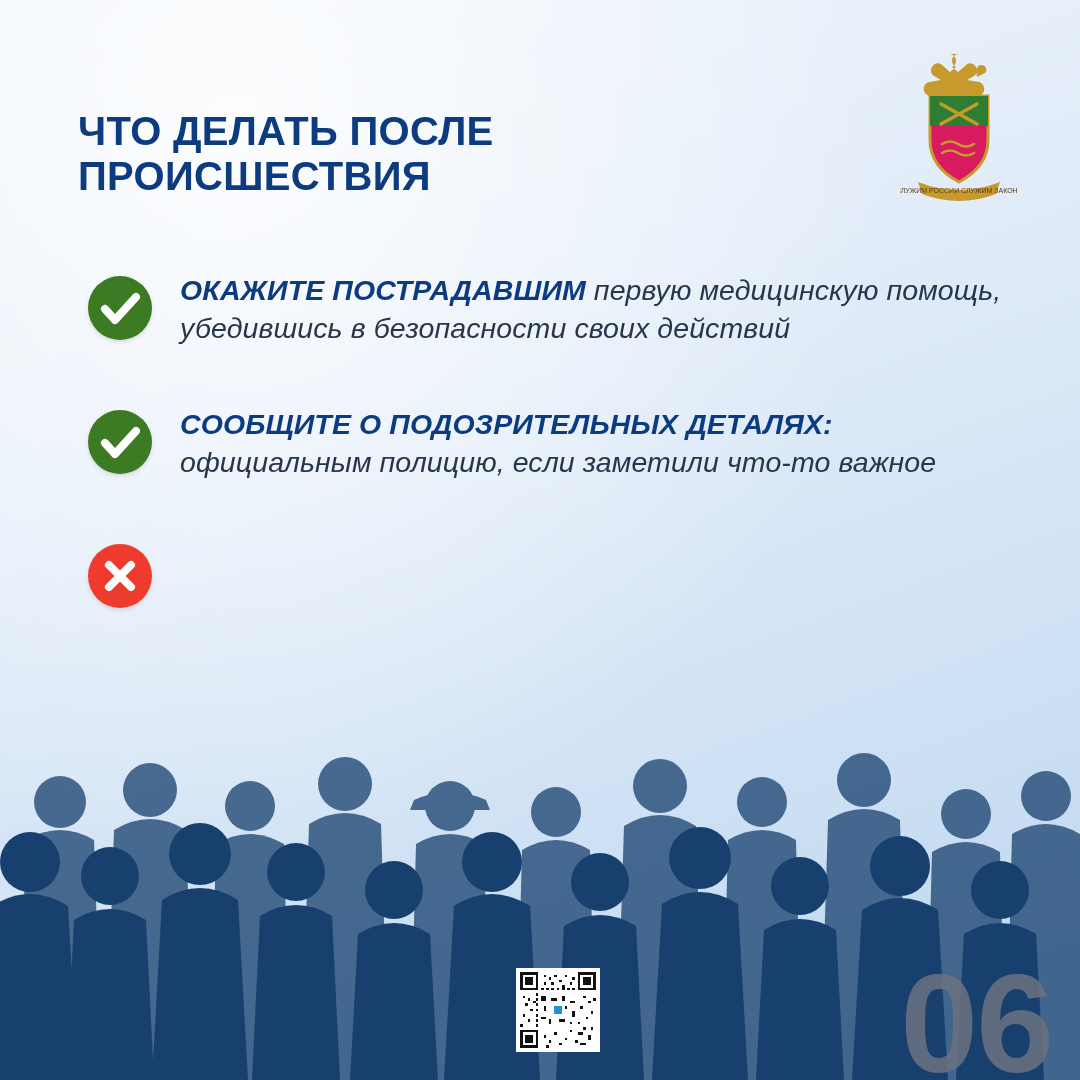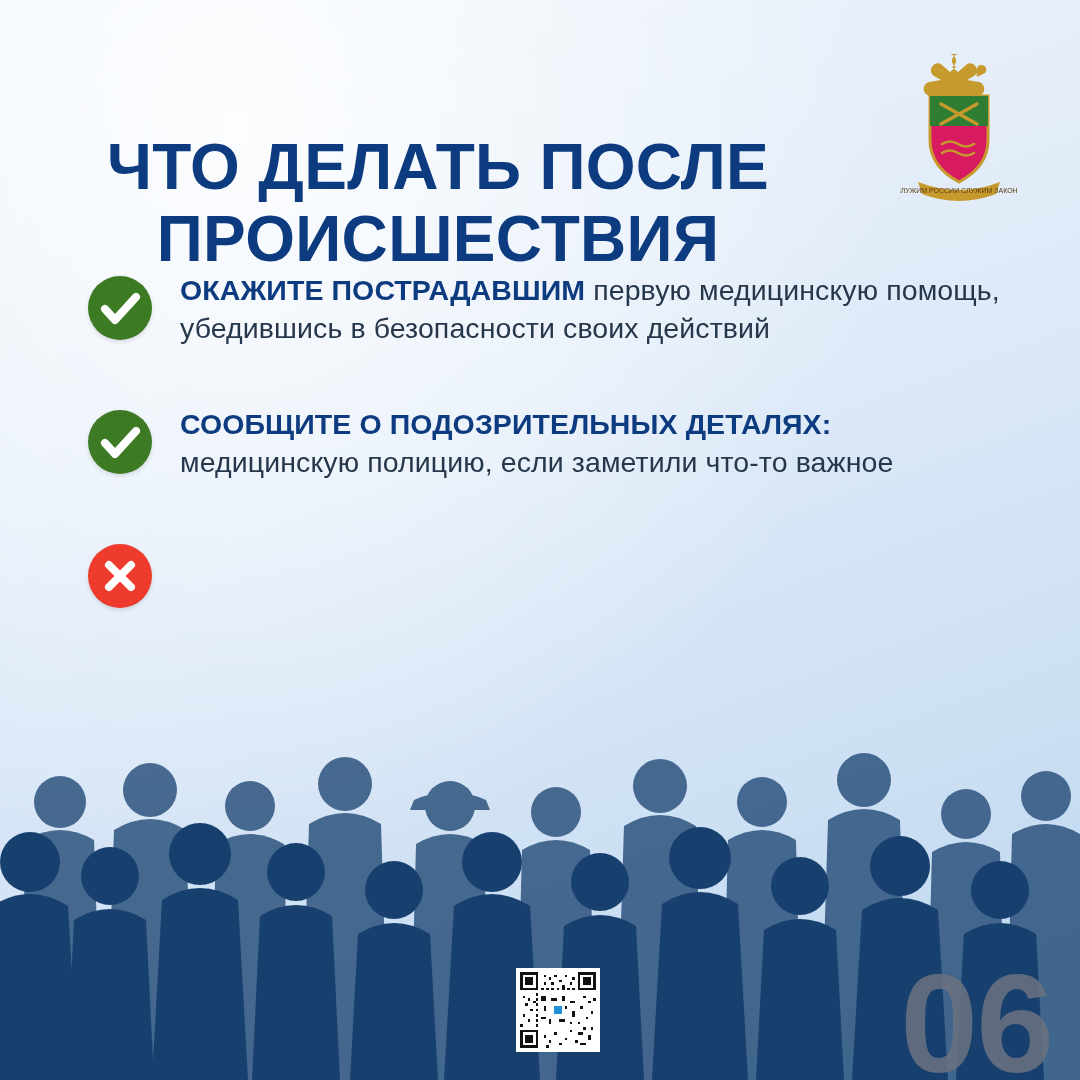--- a/index.html
+++ b/index.html
@@ -25,30 +25,29 @@
     position: absolute;
     inset: 0;
     background: radial-gradient(ellipse at 22% 12%, rgba(255,255,255,0.85) 0%, rgba(255,255,255,0) 55%);
     pointer-events: none;
   }
 
   
   .title {
     position: absolute;
     left: 78px;
-    top: 88px;
+    top: 82px;
     width: 720px;
     color: #0d3b80;
-    font-size: 64px;
+    font-size: 40px;
     line-height: 1.13;
     font-weight: bold;
     letter-spacing: 0.3px;
     text-transform: uppercase;
     z-index: 4;
-    text-align: center;
   }
 
   
   .emblem {
     position: absolute;
     right: 62px;
     top: 48px;
     width: 118px;
     height: 160px;
     z-index: 5;
@@ -59,20 +58,21 @@
     position: absolute;
     left: 88px;
     top: 272px;
     width: 930px;
     z-index: 4;
   }
   .item {
     display: flex;
     align-items: flex-start;
     margin-bottom: 58px;
+    font-style: italic;
   }
   .badge {
     flex: 0 0 auto;
     width: 64px;
     height: 64px;
     border-radius: 50%;
     margin-right: 28px;
     margin-top: 4px;
     display: flex;
     align-items: center;
@@ -183,21 +183,21 @@
       </div>
     </div>
 
     <div class="item">
       <div class="badge check">
         <svg viewBox="0 0 64 64" width="64" height="64" aria-hidden="true">
           <path d="M17 33 L27 44 L48 21" fill="none" stroke="#ffffff" stroke-width="8" stroke-linecap="round" stroke-linejoin="round"></path>
         </svg>
       </div>
       <div class="item-text">
-        <span class="lead">СООБЩИТЕ О ПОДОЗРИТЕЛЬНЫХ ДЕТАЛЯХ:</span><span> медицинскую полицию, если заметили что-то важное</span>
+        <span class="lead">СООБЩИТЕ О ПОДОЗРИТЕЛЬНЫХ ДЕТАЛЯХ:</span><span> официальным полицию, если заметили что-то важное</span>
       </div>
     </div>
 
     <div class="item">
       <div class="badge cross">
         <svg viewBox="0 0 64 64" width="64" height="64" aria-hidden="true">
           <path d="M21 21 L43 43 M43 21 L21 43" fill="none" stroke="#ffffff" stroke-width="8" stroke-linecap="round"></path>
         </svg>
       </div>
     </div>

